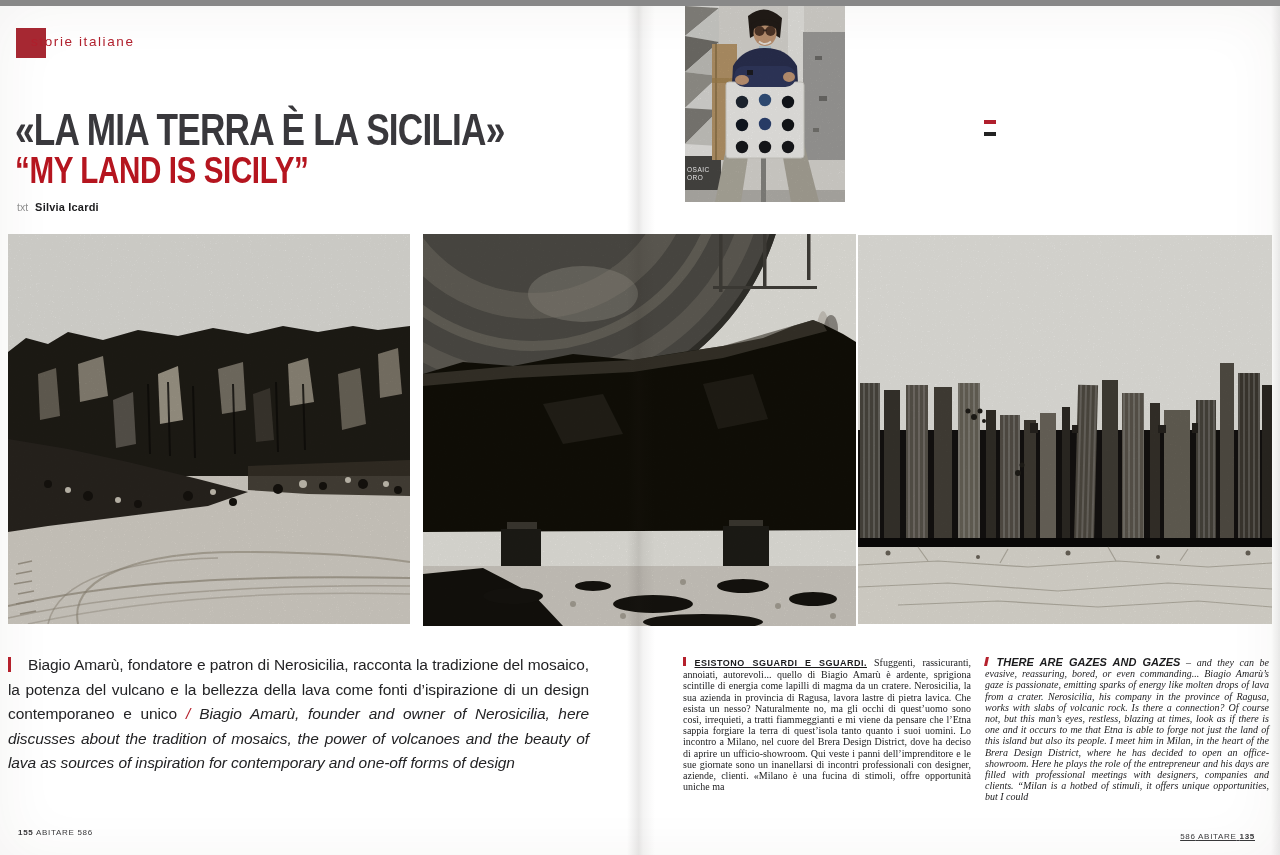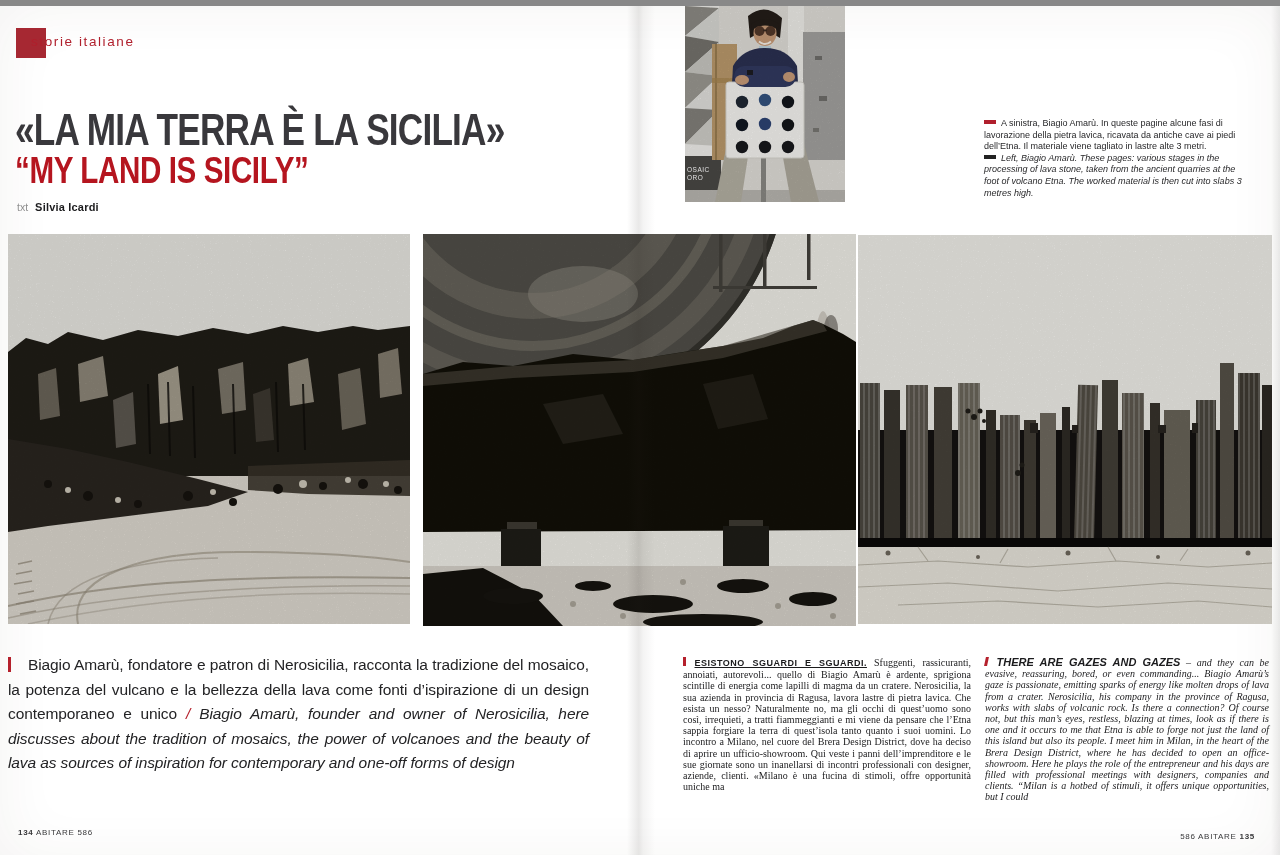--- a/index.html
+++ b/index.html
@@ -43,21 +43,21 @@
     text-align:justify;color:#1b1b1d;}
   #col-it{left:683px;width:288px;}
   #col-en{left:985px;width:284px;font-style:italic;}
   .col-bar{display:inline-block;width:2.5px;height:9px;background:#b5202c;margin-right:9px;}
   #col-en .col-bar{transform:skewX(-12deg);}
   .lead-it{font-family:"Liberation Sans", sans-serif;font-weight:700;font-size:9px;letter-spacing:0.5px;text-decoration:underline;}
   .lead-en{font-family:"Liberation Sans", sans-serif;font-weight:700;font-style:italic;font-size:11px;}
   
   .folio{position:absolute;font-size:8px;letter-spacing:0.7px;color:#38383a;}
   #folio-left{left:18px;top:822px;}
-  #folio-right{right:25px;top:826px;}
+  #folio-right{right:25px;top:826px;text-decoration:underline;}
   .folio b{font-weight:700;}
   
   .gutter{position:absolute;left:627px;top:0;width:28px;height:855px;z-index:5;pointer-events:none;
     background:linear-gradient(90deg, rgba(0,0,0,0) 0%, rgba(40,35,30,0.10) 42%, rgba(40,35,30,0.05) 58%, rgba(0,0,0,0) 100%);}
   .edge-right{position:absolute;right:0;top:0;width:9px;height:855px;z-index:5;pointer-events:none;
     background:linear-gradient(90deg, rgba(0,0,0,0), rgba(0,0,0,0.07));}
   .edge-bottom{position:absolute;left:0;bottom:0;width:1280px;height:6px;z-index:5;pointer-events:none;
     background:linear-gradient(180deg, rgba(0,0,0,0), rgba(0,0,0,0.08));}
 </style>
 </head>
@@ -140,22 +140,22 @@
       <text x="2" y="174" font-size="6.5" fill="#ffffff" letter-spacing="0.5" font-family="Liberation Sans, sans-serif">ORO</text>
       <filter id="gA">
           <feTurbulence type="fractalNoise" baseFrequency="0.9" numOctaves="2"></feTurbulence>
           <feColorMatrix type="matrix" values="0 0 0 0 0  0 0 0 0 0  0 0 0 0 0  0.8 0.8 0.8 0 0"></feColorMatrix>
         </filter>
       <rect width="160" height="196" filter="url(#gA)" opacity="0.12"></rect>
     </svg>
   </div>
 
   <div class="caption">
-    <span class="cap-marker red"></span><span class="it">A sinistra, Biagio Amarù. In queste pagine alcune fasi di lavorazione della pietra lavica, ricavata da antiche cave ai piedi dell’Etna. Il materiale viene tagliato in lastre alte 3 metri.</span><br>
-    <span class="cap-marker blk"></span><span class="en">Left, Biagio Amarù. These pages: various stages in the processing of lava stone, taken from the ancient quarries at the foot of volcano Etna. The worked material is then cut into slabs 3 metres high.</span>
+    <span class="cap-marker red"></span><br>
+    <span class="cap-marker blk"></span>
   </div>
 
   <div class="photo" id="photo-quarry">
     <svg viewBox="0 0 402 390" preserveAspectRatio="none">
       <rect width="402" height="390" fill="#e9e8e3"></rect>
       <rect x="0" y="236" width="402" height="154" fill="#ded9d0"></rect>
 
       <path d="M0,118 L18,104 L40,110 L60,98 L95,106 L130,96 L170,102 L205,94 L240,100 L275,92 L310,98 L345,92 L370,96 L402,92 L402,242 L0,242 Z" fill="#201d17"></path>
       <polygon points="70,130 95,122 100,162 72,168" fill="#8e887a"></polygon>
       <polygon points="150,140 170,132 175,186 152,190" fill="#a49d8d"></polygon>
@@ -359,21 +359,21 @@
 
   <div class="col" id="col-it">
     <span class="col-bar"></span><span class="lead-it">ESISTONO SGUARDI E SGUARDI.</span><span> Sfuggenti, rassicuranti, annoiati, autorevoli... quello di Biagio Amarù è ardente, sprigiona scintille di energia come lapilli di magma da un cratere. Nerosicilia, la sua azienda in provincia di Ragusa, lavora lastre di pietra lavica. Che esista un nesso? Naturalmente no, ma gli occhi di quest’uomo sono così, irrequieti, a tratti fiammeggianti e mi viene da pensare che l’Etna sappia forgiare la terra di quest’isola tanto quanto i suoi uomini. Lo incontro a Milano, nel cuore del Brera Design District, dove ha deciso di aprire un ufficio-showroom. Qui veste i panni dell’imprenditore e le sue giornate sono un inanellarsi di incontri professionali con designer, aziende, clienti. «Milano è una fucina di stimoli, offre opportunità uniche ma</span>
   </div>
 
   <div class="col" id="col-en">
     <span class="col-bar"></span><span class="lead-en">THERE ARE GAZES AND GAZES</span><span> – and they can be evasive, reassuring, bored, or even commanding... Biagio Amarù’s gaze is passionate, emitting sparks of energy like molten drops of lava from a crater. Nerosicilia, his company in the province of Ragusa, works with slabs of volcanic rock. Is there a connection? Of course not, but this man’s eyes, restless, blazing at times, look as if there is one and it occurs to me that Etna is able to forge not just the land of this island but also its people. I meet him in Milan, in the heart of the Brera Design District, where he has decided to open an office-showroom. Here he plays the role of the entrepreneur and his days are filled with professional meetings with designers, companies and clients. “Milan is a hotbed of stimuli, it offers unique opportunities, but I could</span>
   </div>
 
   <div class="folio" id="folio-left">
-    <b>134</b> <span>ABITARE</span> <span>586</span>
+    <b>155</b> <span>ABITARE</span> <span>586</span>
   </div>
   <div class="folio" id="folio-right">
     <span>586</span> <span>ABITARE</span> <b>135</b>
   </div>
 
   <div class="gutter"></div>
   <div class="edge-right"></div>
   <div class="edge-bottom"></div>
 </div>
 

